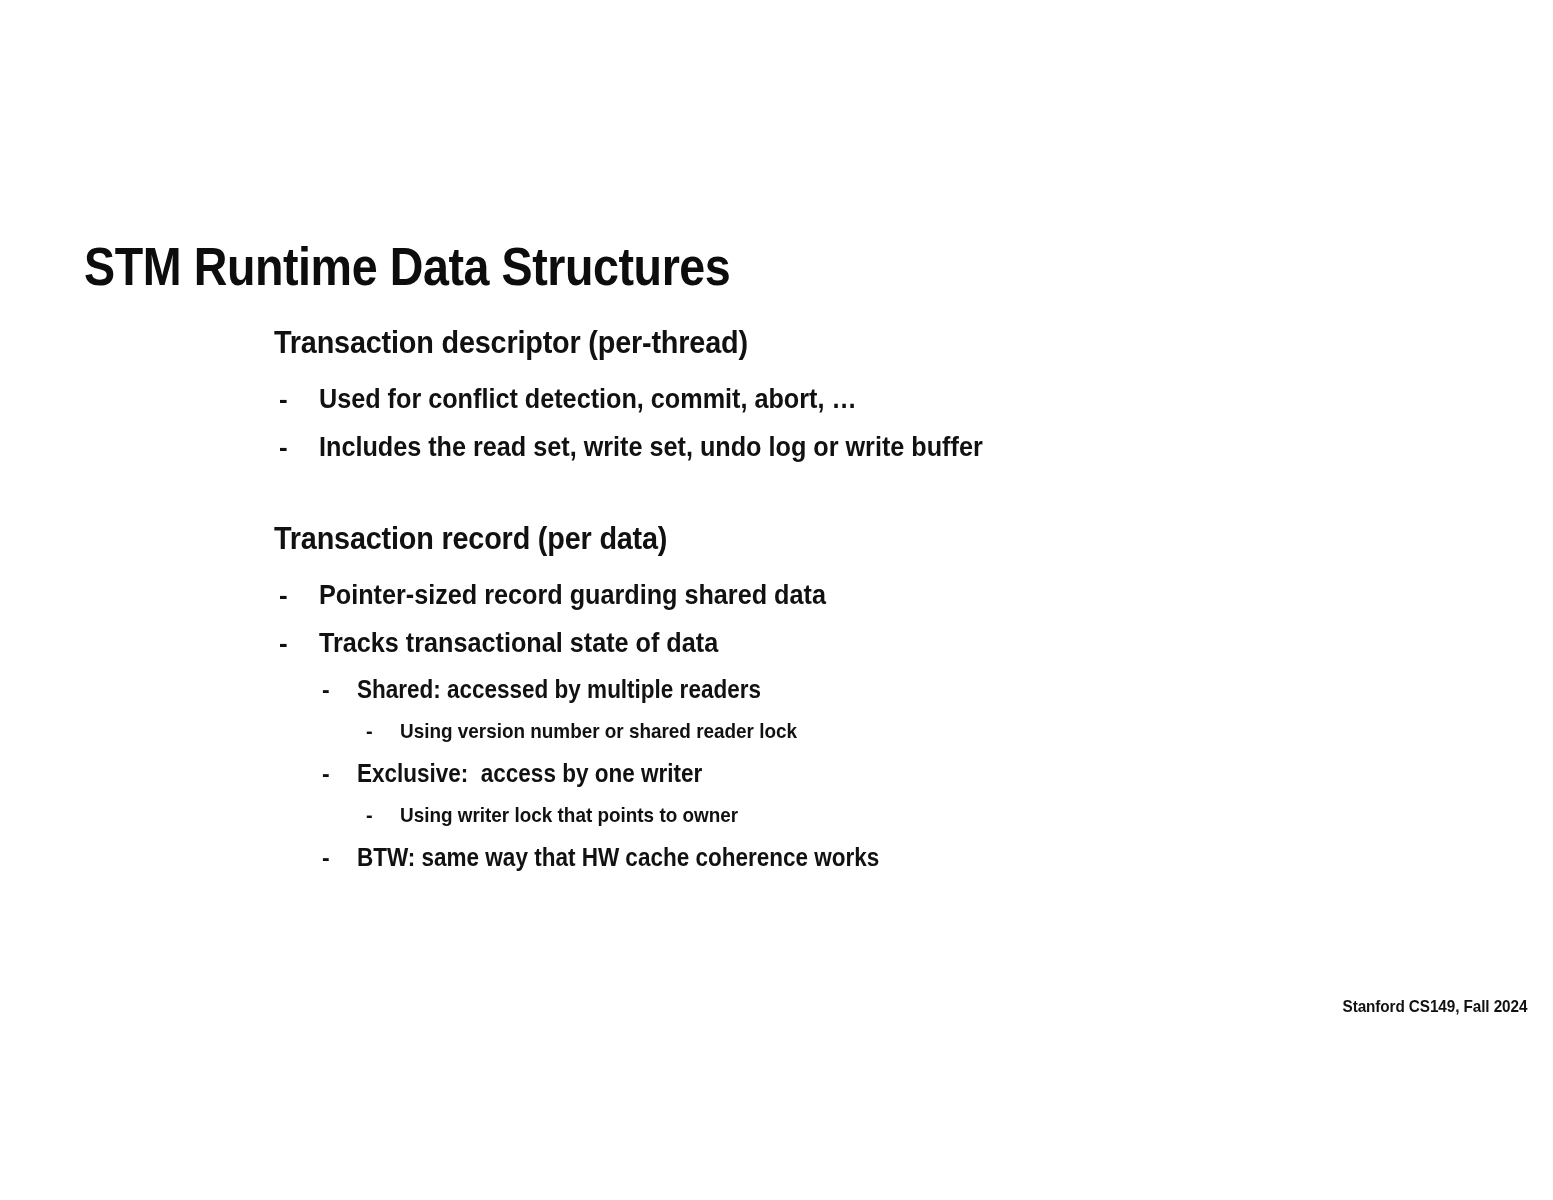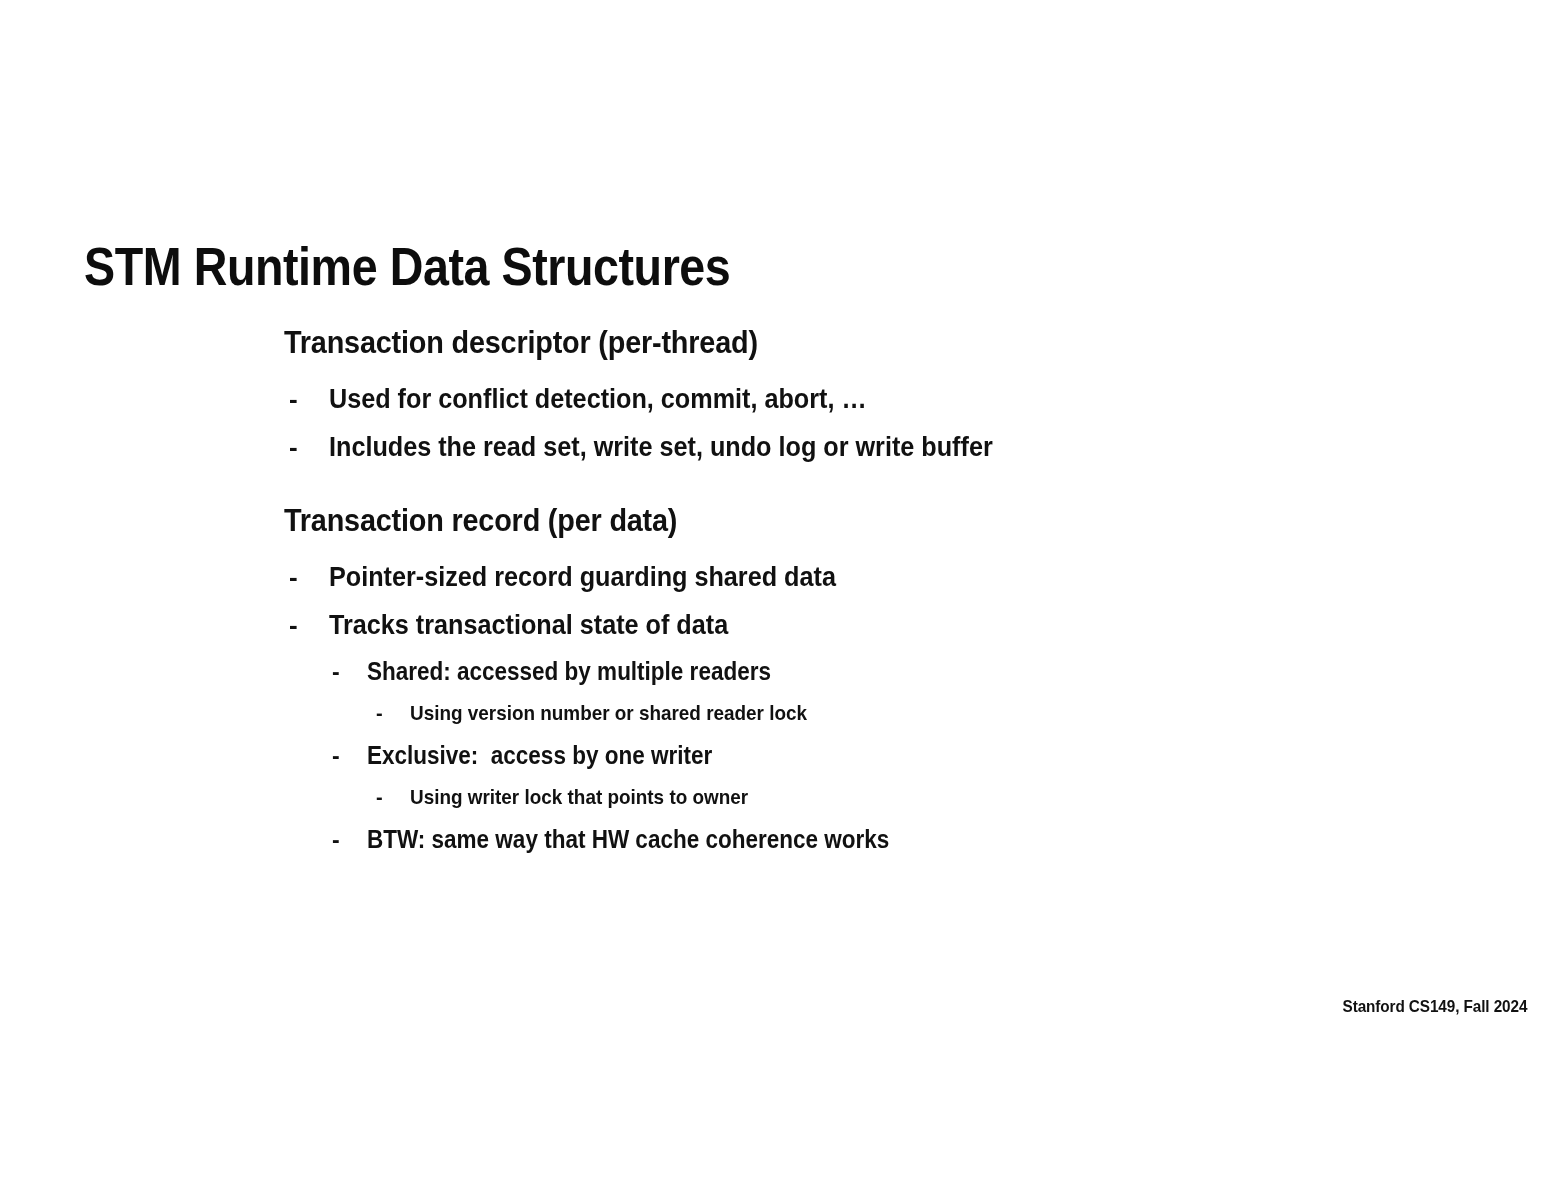--- a/index.html
+++ b/index.html
@@ -32,27 +32,27 @@
     letter-spacing: -0.5px;
     line-height: 1.05;
     transform: scaleX(0.88);
     transform-origin: left top;
     white-space: nowrap;
   }
 
   
   .body-block {
     position: absolute;
-    left: 284px;
+    left: 274px;
     top: 322px;
     width: 1120px;
   }
 
   .group { margin: 0; }
-  .group + .group { margin-top: 28px; }
+  .group + .group { margin-top: 46px; }
 
   .group-heading {
     font-size: 32px;
     font-weight: 700;
     color: #111111;
     line-height: 1.28;
     letter-spacing: -0.2px;
     transform: scaleX(0.9);
     transform-origin: left center;
     white-space: nowrap;

